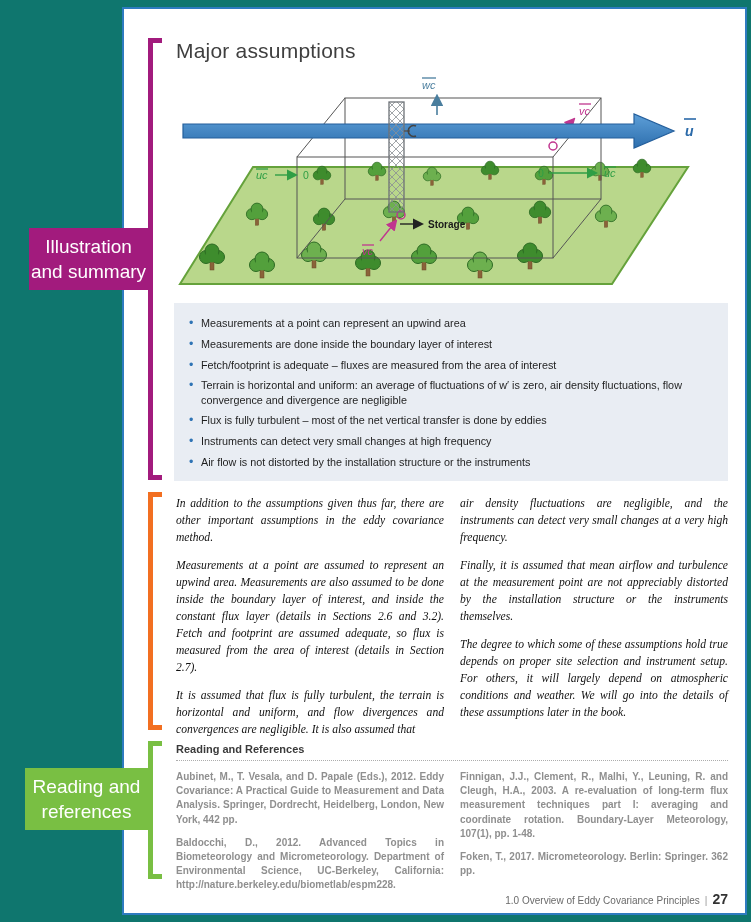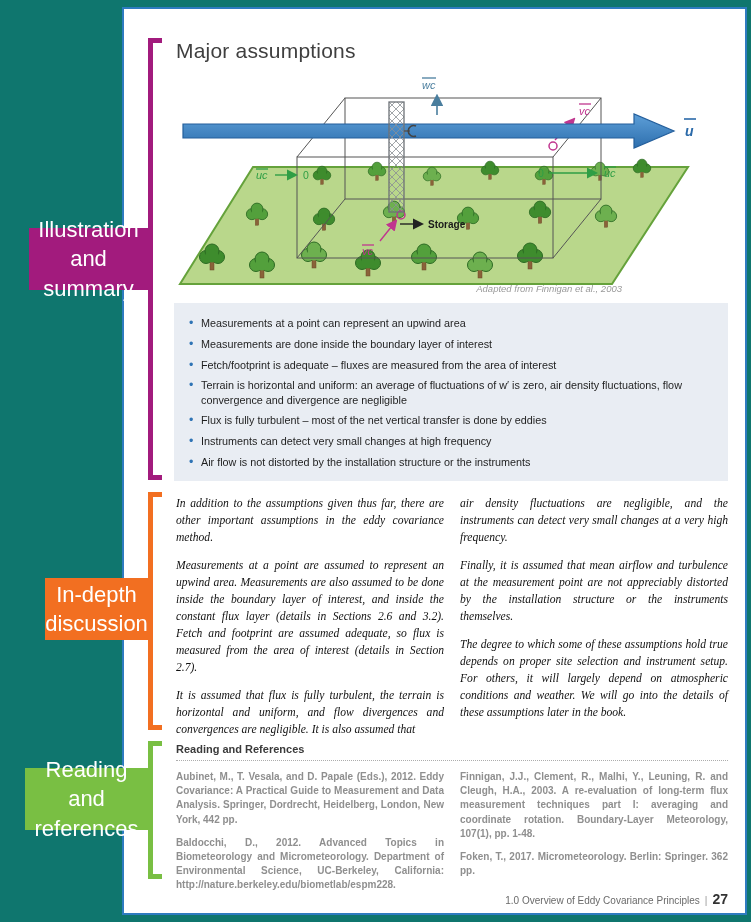--- a/index.html
+++ b/index.html
@@ -2,21 +2,21 @@
 <html><head>
 <meta charset="utf-8">
 <style>
   html,body{margin:0;padding:0;background:#fff;}
   .canvas{position:relative;width:751px;height:922px;background:#0f766e;overflow:hidden;
           font-family:"Liberation Sans",sans-serif;}
   .page{position:absolute;left:122px;top:7px;width:621px;height:904px;
         border:2px solid #2e7bc0;background:#fff;}
 
   
-  .side-label{position:absolute;color:#fff;font-size:22px;line-height:1.32;
+  .side-label{position:absolute;color:#fff;font-size:19px;line-height:1.32;
               display:flex;align-items:center;justify-content:center;text-align:center;}
   .side-label.purple{left:29px;top:228px;width:119px;height:62px;background:#a21b7d;}
   .side-label.orange{left:45px;top:578px;width:103px;height:62px;background:#f26f21;}
   .side-label.green{left:25px;top:768px;width:123px;height:62px;background:#79bf43;}
 
   
   .bracket{position:absolute;left:148px;width:14px;box-sizing:border-box;
            border-left:5px solid;border-top:5px solid;border-bottom:5px solid;}
   .bracket.purple{top:38px;height:442px;border-color:#a21b7d;}
   .bracket.orange{top:492px;height:238px;border-color:#f26f21;}
@@ -177,21 +177,20 @@
         </g>
 
         <g>
           <rect x="217" y="33" width="15" height="110" fill="url(#lattice)" stroke="#6d7277" stroke-width="1.3"></rect>
           <line x1="232" y1="62" x2="238" y2="62" stroke="#555" stroke-width="1.5"></line>
           <path d="M 244 57 A 5.5 5.5 0 1 0 244 67" fill="none" stroke="#444" stroke-width="1.6"></path>
         </g>
       </svg>
     </div>
 
-    <div class="caption">Adapted from Finnigan et al., 2003</div>
 
     <div class="summary-box">
       <ul>
         <li><span>Measurements at a point can represent an upwind area</span></li>
         <li><span>Measurements are done inside the boundary layer of interest</span></li>
         <li><span>Fetch/footprint is adequate – fluxes are measured from the area of interest</span></li>
         <li><span>Terrain is horizontal and uniform: an average of fluctuations of w′ is zero, air density fluctuations, flow convergence and divergence are negligible</span></li>
         <li><span>Flux is fully turbulent – most of the net vertical transfer is done by eddies</span></li>
         <li><span>Instruments can detect very small changes at high frequency</span></li>
         <li><span>Air flow is not distorted by the installation structure or the instruments</span></li>
@@ -229,16 +228,15 @@
       <span>1.0 Overview of Eddy Covariance Principles</span><span class="sep">|</span><span class="pagenum">27</span>
     </div>
 
   </div>
 
   <div class="bracket purple"></div>
   <div class="bracket orange"></div>
   <div class="bracket green"></div>
 
   <div class="side-label purple">Illustration and summary</div>
-  <div class="side-label orange">In-depth discussion</div>
   <div class="side-label green">Reading and references</div>
 
 </div>
 
 </body></html>

